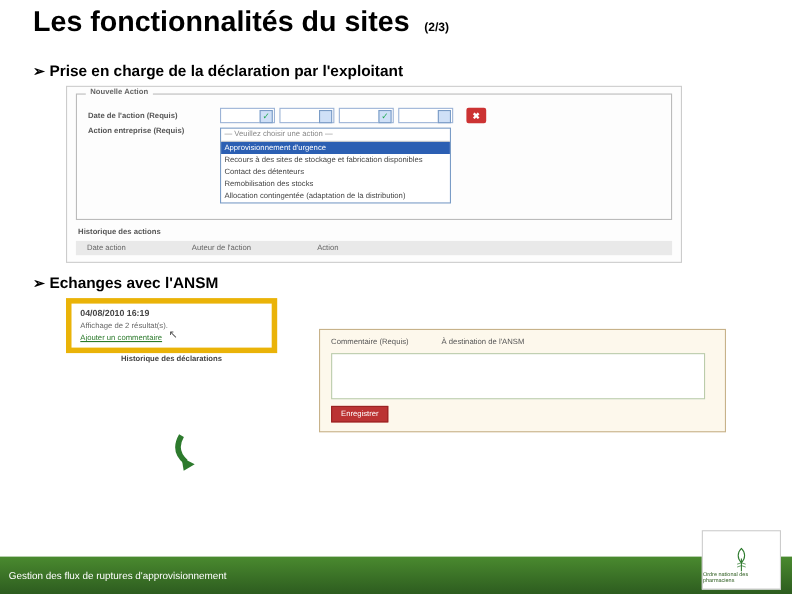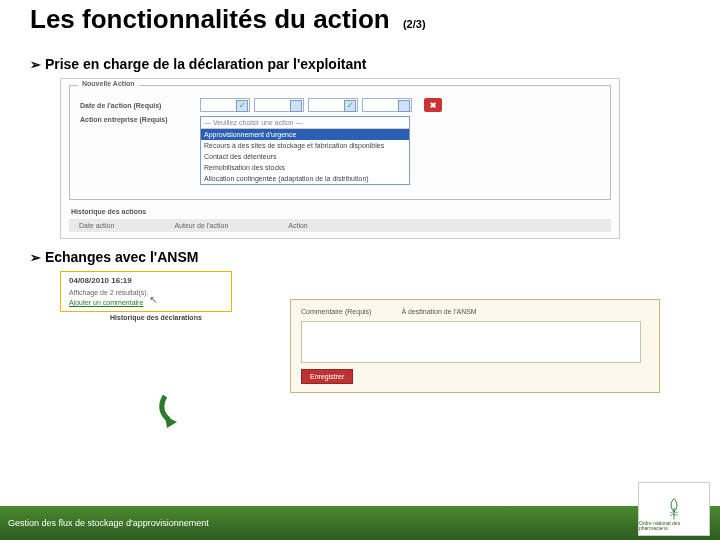--- a/index.html
+++ b/index.html
@@ -28,21 +28,21 @@
   .dropdown { width: 210px; border: 1px solid #7a9cc6; background: #fff; position: relative; font-size: 7px; }
   .dd-top { padding: 2px 3px; color: #888; border-bottom: 1px solid #ccc; }
   .dd-sel { background: #2b5fb3; color: #fff; padding: 2px 3px; }
   .dd-opt { padding: 2px 3px; color: #444; }
 
   .hist-head { font-weight: bold; font-size: 7px; padding: 4px 10px; color:#555; }
   .tbl-head { background: #e9e9e9; display: flex; font-size: 7px; color: #666; padding: 3px 10px; gap: 60px; margin: 0 8px 6px 8px; }
 
   
   .panel2 { width: 600px; margin: 4px 0 0 30px; font-size: 7px; color:#555; position: relative; }
-  .p2-top { background: #fff; border: 1px solid #eab308; padding: 4px 8px; width: 172px; }
+  .p2-top { background: #fff; border: 5px solid #eab308; padding: 4px 8px; width: 192px; }
   .p2-date { font-weight: bold; color:#444; font-size:8px; }
   .p2-count { color:#666; margin-top:4px; }
   .p2-link { color: #2b7a2b; text-decoration: underline; margin-top: 2px; display:inline-block; }
   .p2-cursor { font-size: 10px; position: relative; left: 4px; top: -2px; }
   .p2-hist { font-weight: bold; color:#444; margin-left: 50px; margin-top: 2px; }
 
   .p2-float { position: absolute; left: 230px; top: 28px; width: 370px; border: 1px solid #c7b28a; background: #fdf8ec; padding: 8px 10px; font-size: 7px; }
   .p2-float .frow { display:flex; gap: 30px; margin-bottom: 6px; color:#555; }
   .bigbox { width: 340px; height: 42px; border: 1px solid #bca; background: #fff; }
   .p2-btn { background: #b33; color: #fff; font-size: 7px; padding: 3px 8px; border: 1px solid #922; margin-top: 6px; display:inline-block; }
@@ -53,21 +53,21 @@
   .footer { position: absolute; bottom: 0; left: 0; right: 0; height: 34px; background: linear-gradient(#4a8a2f, #2d5c1f); display: flex; align-items: center; padding-left: 8px; }
   .footer-text { color: #fff; font-size: 9px; }
   .logo { position: absolute; right: 10px; bottom: 4px; width: 72px; height: 54px; background: #fff; border: 1px solid #ccc; display:flex; align-items:center; justify-content:center; }
   .logo svg { width: 26px; height: 26px; }
   .logo-txt { position:absolute; right: 4px; bottom: 4px; font-size: 5px; color:#2d5c1f; text-align:left; line-height: 1; }
 </style>
 </head>
 <body>
 
 <div class="title-overlap">
-  <span>Les fonctionnalités du action</span>
+  <span>Les fonctionnalités du sites</span>
   <span class="pager">(2/3)</span>
 </div>
 
 <div class="content">
   <div style="height:36px"></div>
 
   <div class="bullet-line">
     <span class="chev">➢</span><span>Prise en charge de la déclaration par l'exploitant</span>
   </div>
 
@@ -129,21 +129,21 @@
 </div>
 
 <div class="arrow">
   <svg viewBox="0 0 40 40">
     <path d="M 10 6 Q 2 20 14 30" stroke="#2d7a2d" stroke-width="5" fill="none"></path>
     <path d="M 10 26 L 22 32 L 12 38 Z" fill="#2d7a2d"></path>
   </svg>
 </div>
 
 <div class="footer">
-  <span class="footer-text">Gestion des flux  de stockage d'approvisionnement</span>
+  <span class="footer-text">Gestion des flux  de ruptures d'approvisionnement</span>
 </div>
 
 <div class="logo">
   <svg viewBox="0 0 40 40">
     <path d="M20 4 C14 10 14 18 20 24 C26 18 26 10 20 4 Z" fill="none" stroke="#2d7a2d" stroke-width="1.5"></path>
     <path d="M20 18 C20 28 20 32 20 36" stroke="#2d7a2d" stroke-width="1.5"></path>
     <path d="M14 26 Q20 22 26 26" stroke="#2d7a2d" stroke-width="1" fill="none"></path>
     <path d="M14 30 Q20 26 26 30" stroke="#2d7a2d" stroke-width="1" fill="none"></path>
   </svg>
   <div class="logo-txt">Ordre national

